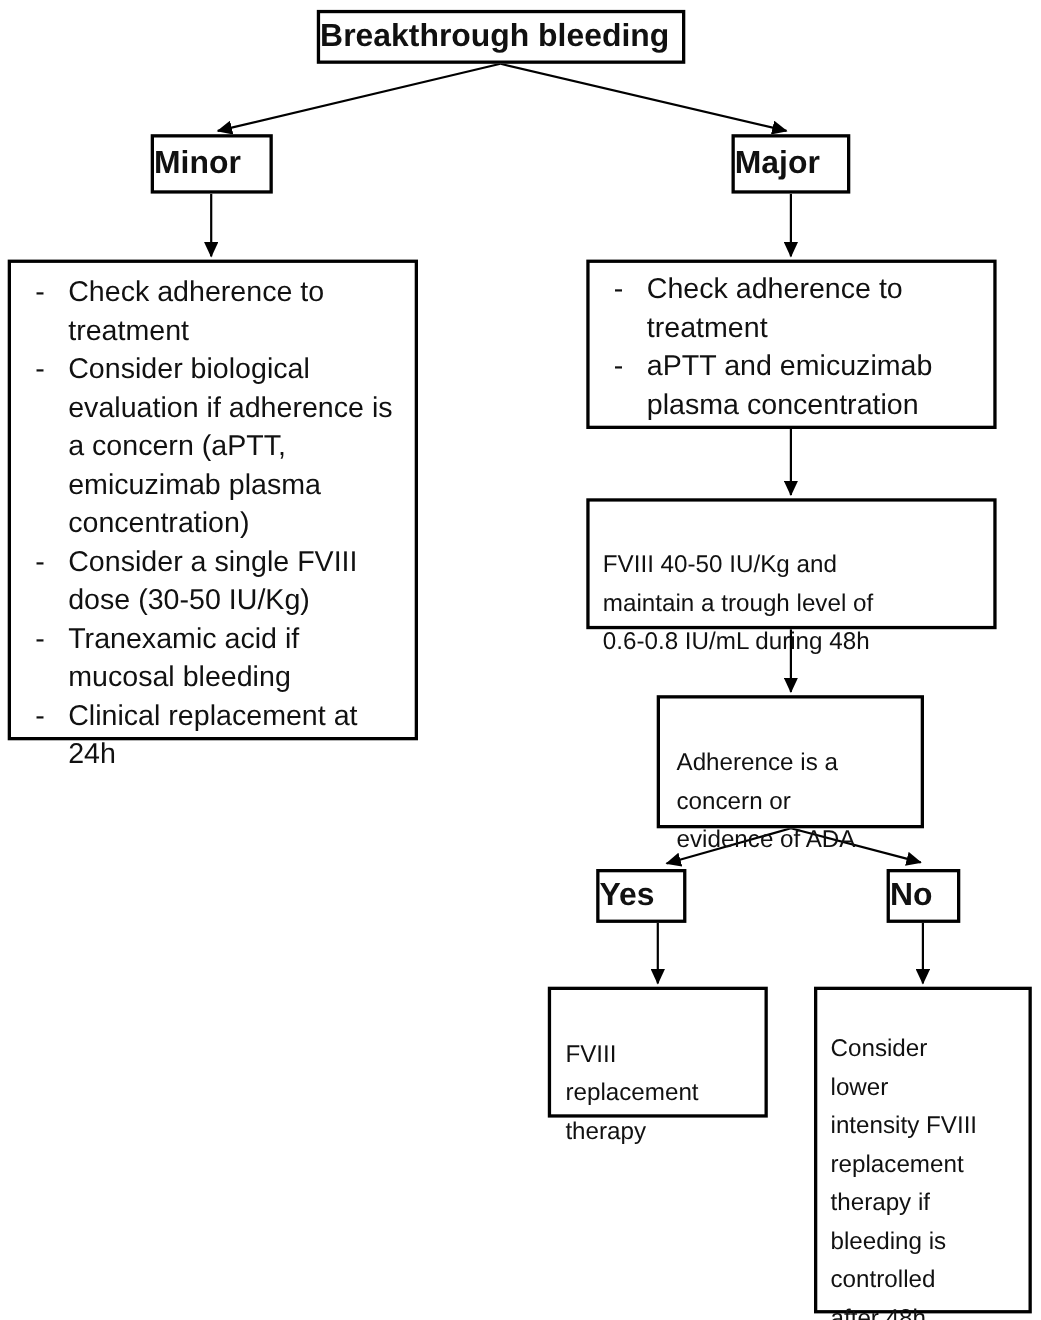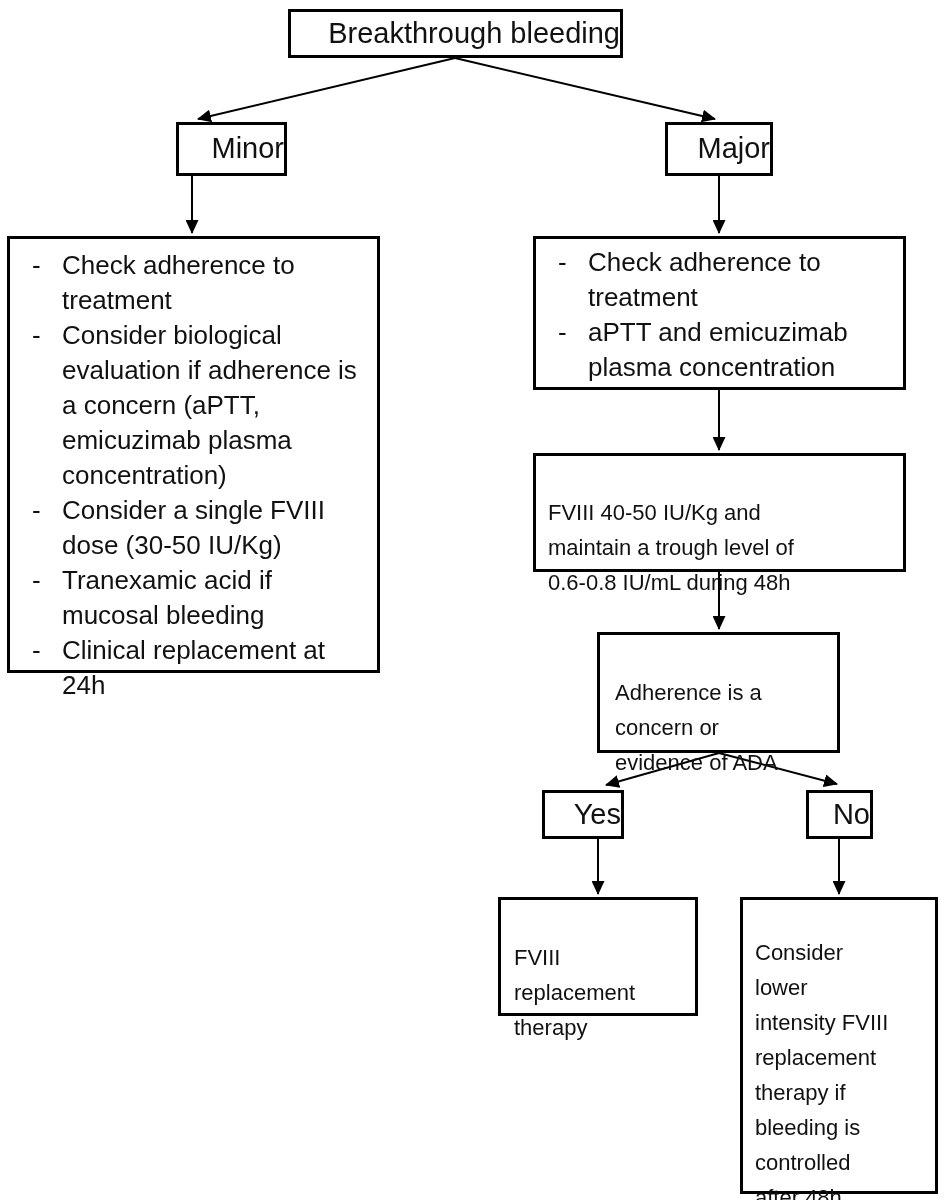--- a/index.html
+++ b/index.html
@@ -27,24 +27,25 @@
   .node {
     position: absolute;
     box-sizing: border-box;
     background: #ffffff;
     border: 3px solid #000000;
     z-index: 2;
   }
   .node--center {
     display: flex;
     align-items: center;
-    justify-content: flex-end;
+    justify-content: flex-start;
     font-size: 29px;
     line-height: 1.1;
     text-align: center;
+    font-weight: bold;
   }
   .node--text {
     font-size: 22px;
     line-height: 35px;
     white-space: pre-line;
   }
   .list {
     font-size: 26px;
     line-height: 35px;
   }
@@ -82,21 +83,21 @@
     <line x1="719" y1="753" x2="606" y2="785" stroke="#000000" stroke-width="2" marker-end="url(#arrowhead)"></line>
     <line x1="719" y1="753" x2="837" y2="784" stroke="#000000" stroke-width="2" marker-end="url(#arrowhead)"></line>
     <line x1="598" y1="839" x2="598" y2="894" stroke="#000000" stroke-width="2" marker-end="url(#arrowhead)"></line>
     <line x1="839" y1="839" x2="839" y2="894" stroke="#000000" stroke-width="2" marker-end="url(#arrowhead)"></line>
   </svg>
 
   <div class="node node--center" style="left:288px; top:9px; width:335px; height:49px;">
     <span>Breakthrough bleeding</span>
   </div>
 
-  <div class="node node--center" style="left:137px; top:122px; width:111px; height:54px;margin-left:39px;">
+  <div class="node node--center" style="left:137px; top:122px; width:111px; height:54px;">
     <span>Minor</span>
   </div>
 
   <div class="node node--center" style="left:665px; top:122px; width:108px; height:54px;">
     <span>Major</span>
   </div>
 
   <div class="node list" style="left:7px; top:236px; width:373px; height:437px; padding-top:9px;">
     <div class="list-item">
       <span class="dash">-</span>

